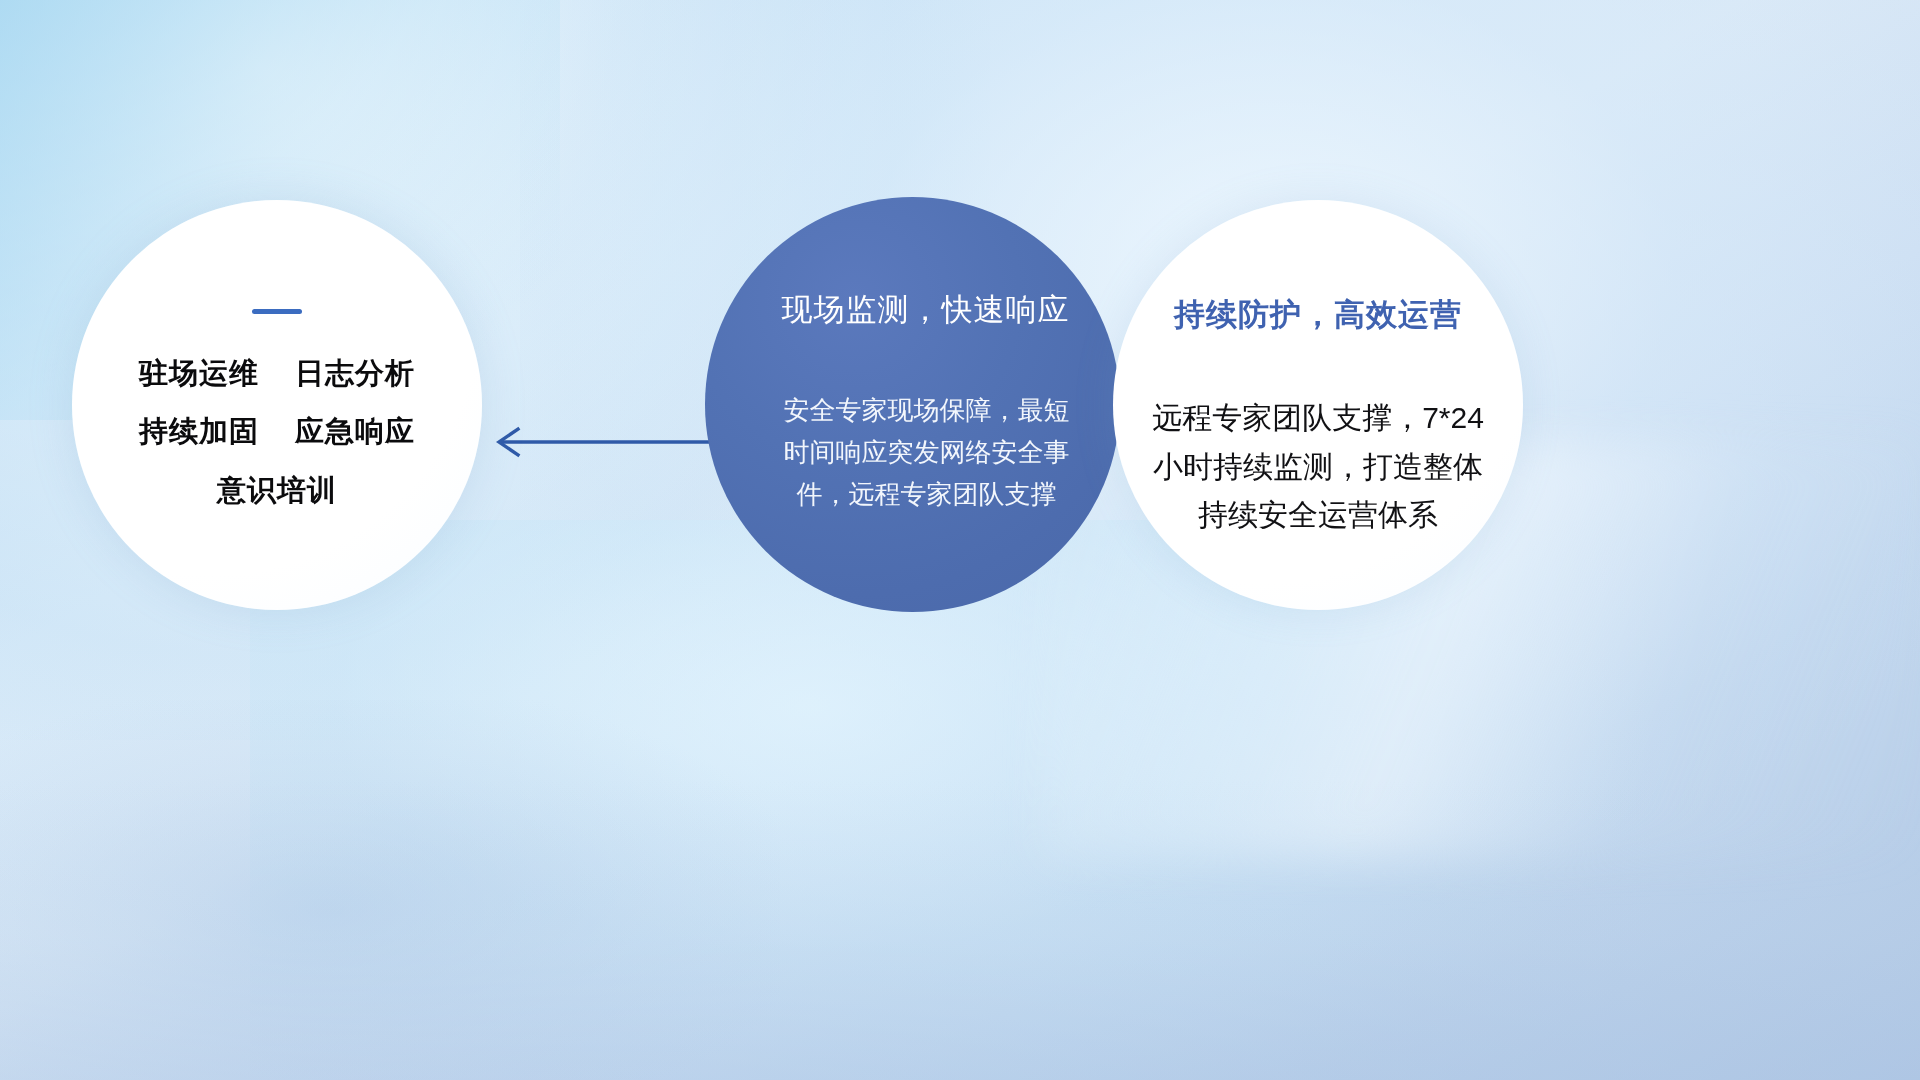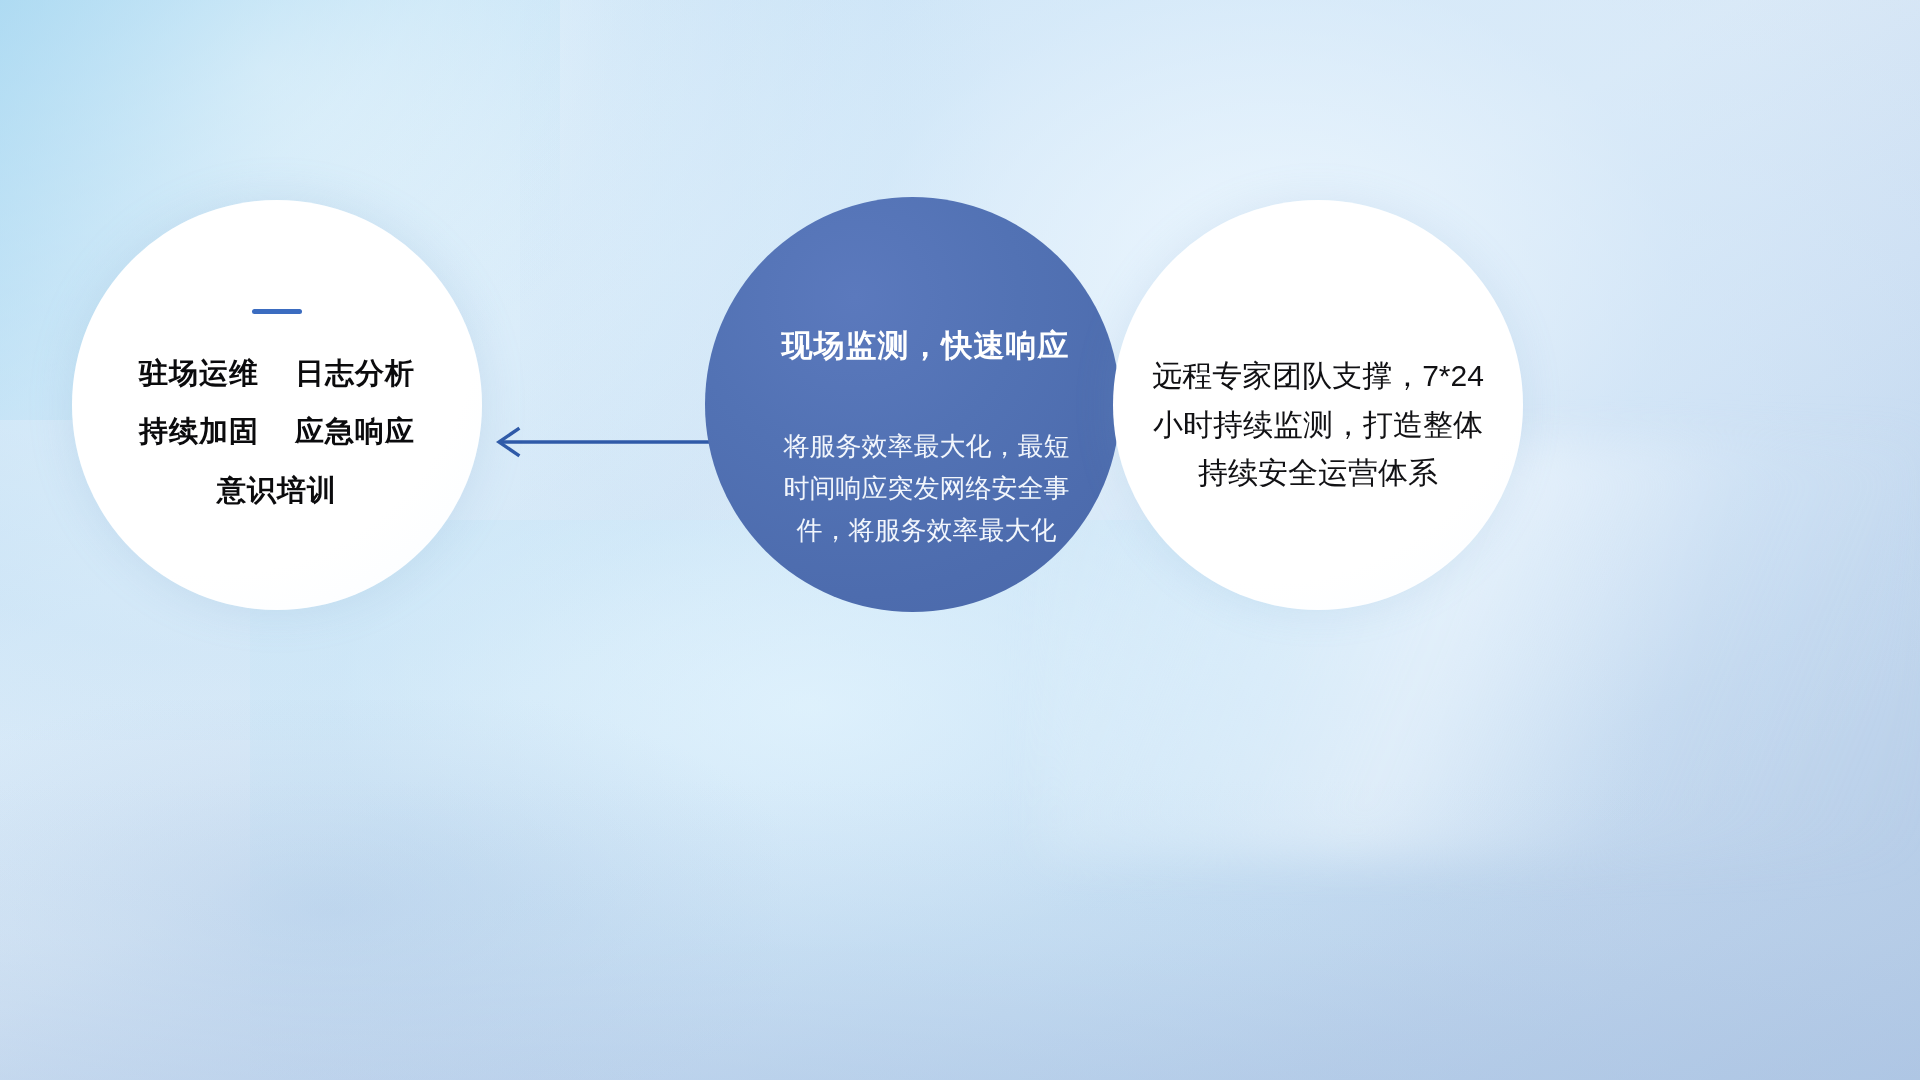--- a/index.html
+++ b/index.html
@@ -170,25 +170,24 @@
     inset: 0;
     display: flex;
     flex-direction: column;
     align-items: center;
     padding: 92px 18px 0 18px;
     box-sizing: border-box;
   }
   .mid-title {
     color: #ffffff;
     font-size: 31px;
-    font-weight: bold;
+    font-weight: normal;
     letter-spacing: 1px;
     white-space: nowrap;
     margin-left: 26px;
-    margin-top: 36px;
   }
   .mid-body {
     margin-top: 58px;
     color: #f2f6fc;
     font-size: 26px;
     line-height: 1.62;
     text-align: center;
     width: 300px;
     margin-left: 28px;
   }
@@ -253,23 +252,24 @@
       <div class="dash-rule"></div>
       <div class="left-line">驻场运维    日志分析</div>
       <div class="left-line">持续加固    应急响应</div>
       <div class="left-line last">意识培训</div>
     </div>
   </div>
 
   <div class="circle" id="circle-mid">
     <div class="inner">
       <div class="mid-title">现场监测，快速响应</div>
-      <div class="mid-body">将服务效率最大化，最短时间响应突发网络安全事件，将服务效率最大化</div>
+      <div class="mid-body">安全专家现场保障，最短时间响应突发网络安全事件，远程专家团队支撑</div>
     </div>
   </div>
 
   <div class="circle" id="circle-right">
     <div class="inner">
+      <div class="right-title">持续防护，高效运营</div>
       <div class="right-body">远程专家团队支撑，7*24小时持续监测，打造整体持续安全运营体系</div>
     </div>
   </div>
 
 </div>
 
 </body></html>

